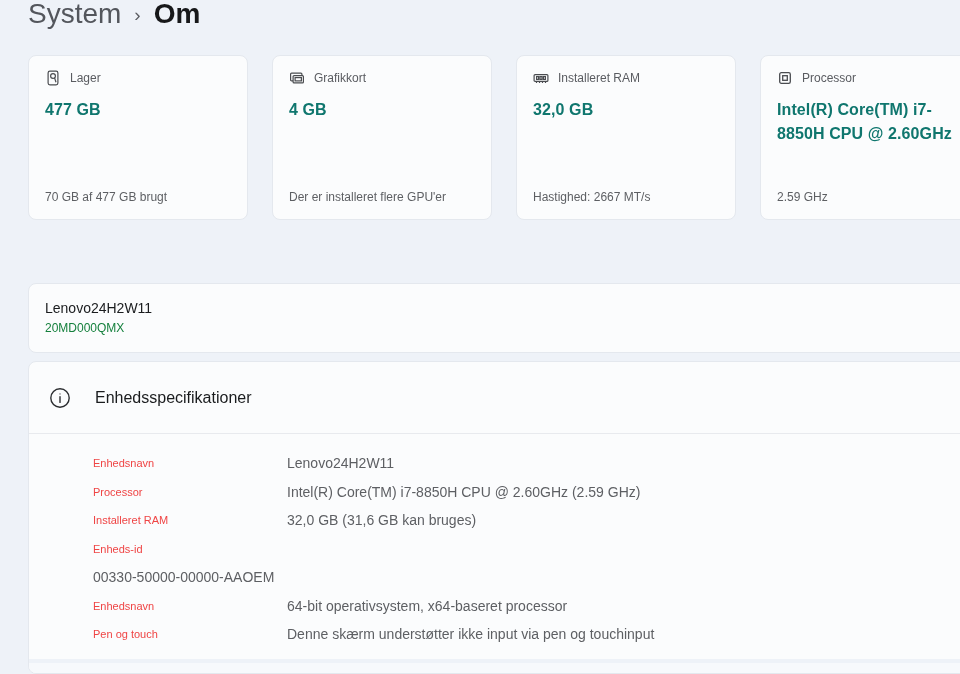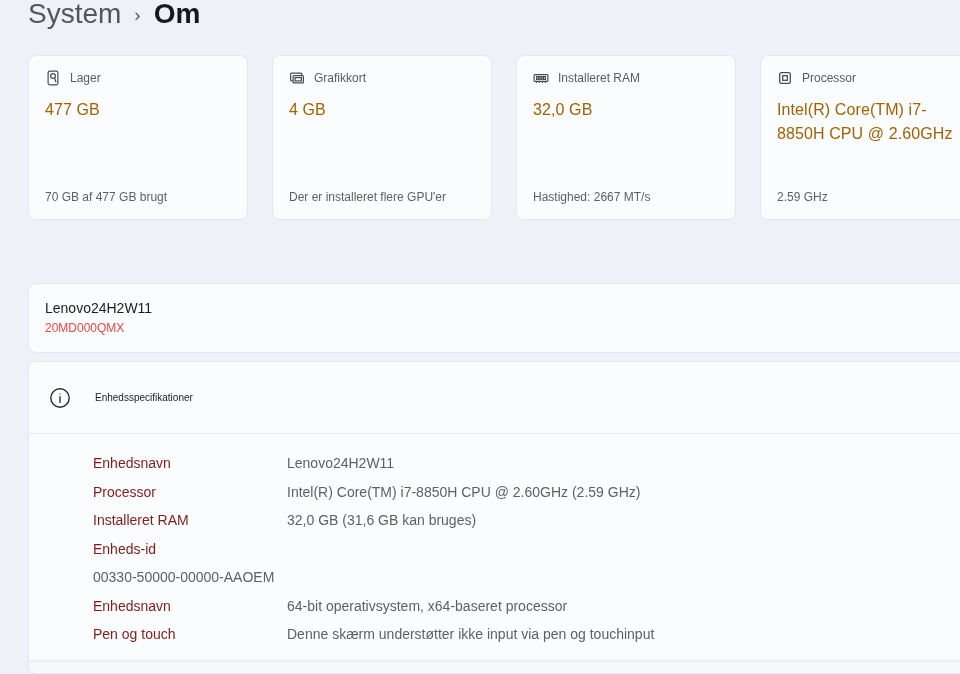--- a/index.html
+++ b/index.html
@@ -33,58 +33,58 @@
     border: 1px solid #e4e8ee;
     border-radius: 8px;
     padding: 14px 16px 14px 16px;
     display: flex; flex-direction: column;
   }
   .card-head { display: flex; align-items: center; gap: 9px; }
   .card-head .icon { width: 16px; height: 16px; flex: 0 0 16px; display: inline-flex; }
   .card-label { font-size: 12px; color: #5a5c61; }
   .card-value {
     margin-top: 12px;
-    font-size: 16px; font-weight: 400; letter-spacing: 0.1px;
-    line-height: 24px; color: #a16207;
+    font-size: 16px; font-weight: 700; letter-spacing: 0.1px;
+    line-height: 24px; color: #0f766e;
   }
   .card-footer { margin-top: auto; font-size: 12px; color: #5d5f63; line-height: 15px; }
 
   
   .device-card {
     position: absolute; left: 28px; top: 283px;
     width: 944px; height: 70px;
     background: #fbfcfd;
     border: 1px solid #e4e8ee;
     border-radius: 8px;
     padding: 15px 16px;
   }
   .device-name { font-size: 14px; color: #1a1c1e; line-height: 19px; }
-  .device-model { font-size: 12px; color: #ef4444; line-height: 16px; margin-top: 2px; }
+  .device-model { font-size: 12px; color: #15803d; line-height: 16px; margin-top: 2px; }
 
   
   .spec-card {
     position: absolute; left: 28px; top: 361px;
     width: 944px; height: 313px;
     background: #fbfcfd;
     border: 1px solid #e4e8ee;
     border-radius: 8px;
     overflow: hidden;
   }
   .spec-header {
     height: 72px;
     display: flex; align-items: center;
     padding: 0 20px;
     border-bottom: 1px solid #e8eaee;
     cursor: default;
   }
   .spec-header .icon { width: 22px; height: 22px; flex: 0 0 22px; }
-  .spec-title { margin-left: 24px; font-size: 10px; color: #1a1c1e; }
+  .spec-title { margin-left: 24px; font-size: 16px; color: #1a1c1e; }
   .spec-rows { padding: 15px 0 0 64px; }
   .spec-row { display: flex; align-items: center; height: 28.5px; }
-  .spec-label { width: 194px; flex: 0 0 194px; font-size: 14px; color: #7f1d1d; }
+  .spec-label { width: 194px; flex: 0 0 194px; font-size: 11px; color: #ef4444; }
   .spec-value { font-size: 14px; color: #5d5f63; }
   .spec-bottom-divider {
     position: absolute; left: 0; right: 0; top: 297px;
     height: 4px; background: #eef2f8;
   }
   .spec-footer-strip {
     position: absolute; left: 0; right: 0; top: 301px; bottom: 0;
     background: #f7f9fc;
   }
 

